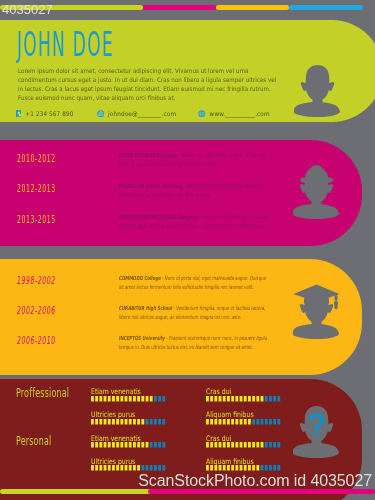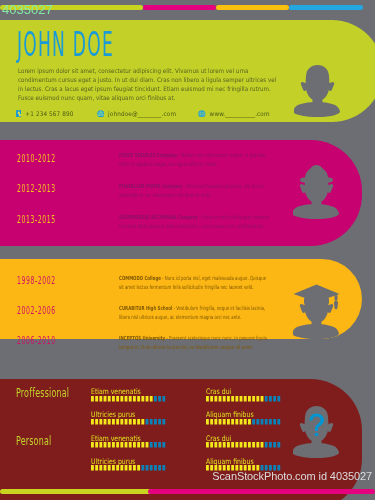--- a/index.html
+++ b/index.html
@@ -36,23 +36,23 @@
   
   .sideLbl{position:absolute;left:16px;font-size:13px;line-height:13px;font-weight:normal;color:#c5d42a;
            font-family:"DejaVu Sans",sans-serif;font-stretch:condensed;white-space:nowrap;
            transform:scaleX(.68);transform-origin:left top;letter-spacing:.3px;}
   .sname{position:absolute;font-size:7.6px;line-height:7.6px;color:#e3e21d;
            font-family:"DejaVu Sans",sans-serif;font-stretch:condensed;white-space:nowrap;
            transform:scaleX(.9);transform-origin:left top;}
   .bar{position:absolute;left:0;height:5.5px;}
 
   
-  .wmcorner{position:absolute;left:2px;top:2px;font-size:13px;color:#86efac;
+  .wmcorner{position:absolute;left:2px;top:2px;font-size:13px;color:#e5e5e5;
             font-family:"Liberation Sans",sans-serif;opacity:.95;}
-  .wmfooter{position:absolute;right:3px;bottom:18px;font-size:11px;color:#dcdcdc;
+  .wmfooter{position:absolute;right:3px;bottom:10px;font-size:16px;color:#dcdcdc;
             font-family:"Liberation Sans",sans-serif;letter-spacing:-.1px;}
 </style>
 </head>
 <body>
 
 <div class="stage">
 
   <div class="tstripe" style="left:0;width:143px;background:#c8d420"></div>
   <div class="tstripe" style="left:143px;width:73px;background:#e4007f"></div>
   <div class="tstripe" style="left:216px;width:73px;background:#f9c10d"></div>
@@ -120,21 +120,21 @@
           </g>
         </svg></div>
   <div class="rdate" style="top: 13.6px; color: rgb(243, 196, 29);">2010-2012</div>
       <div class="rtext" style="top: 11.4px; color: rgb(141, 17, 102);"><b>FUSCE SODALES Company</b> - Nullam non ullamcorper neque, ut gravida enim. In dapibus magna non ligula efficitur mollis.</div>
       <div class="rdate" style="top: 44.2px; color: rgb(243, 196, 29);">2012-2013</div>
       <div class="rtext" style="top: 42px; color: rgb(141, 17, 102);"><b>PHASELLUS PORTA Company</b> - Tellus sed faucibus pharetra, elit lectus venenatis at, ex ullamcorper nisi diam in enim.</div>
       <div class="rdate" style="top: 74.8px; color: rgb(243, 196, 29);">2013-2015</div>
       <div class="rtext" style="top: 72.6px; color: rgb(141, 17, 102);"><b>SUSPENDISSE ACCUMSAN Company</b> - Purus et vehicula feugiat vivamus tincidunt diam posuere odio consectetur, a accumsan sem condimentum.</div>
     </div>
 
-  <div class="band" id="edu" style="top:259px;height:80px;width:362px;border-radius:0 52px 52px 0;background:#fdb714;">
+  <div class="band" id="edu" style="top:259px;height:116px;width:362px;border-radius:0 52px 52px 0;background:#fdb714;font-style:italic;">
     <div class="avatarbox" style="left:293px;top:25px;width:47px;height:55px;" id="av3"><svg viewBox="0 0 94 110" width="100%" height="100%" shape-rendering="geometricPrecision">
           <g fill="#6c6e73">
             <path d="M47 80c16 0 28 3 35 6 6 3 9 8 10 13 1 4-14 11-45 11S-3 103-2 99c1-5 4-10 10-13 7-3 19-6 39-6z"></path>
             <path d="M37 62h20v24H37z"></path>
             <path d="M17 40c-3 0-4 2-3 5l4 10c2 4 5 4 6 1l1-13z"></path>
             <path d="M77 40c3 0 4 2 3 5l-4 10c-2 4-5 4-6 1l-1-13z"></path>
             <path d="M47 6c13 0 22 8 23 22l1 17c0 20-11 33-24 33S23 65 23 45l1-17C25 14 34 6 47 6z"></path>
           </g>
           <g fill="#6c6e73">
             <path d="M47 1 1 20l46 16 46-16z"></path>

